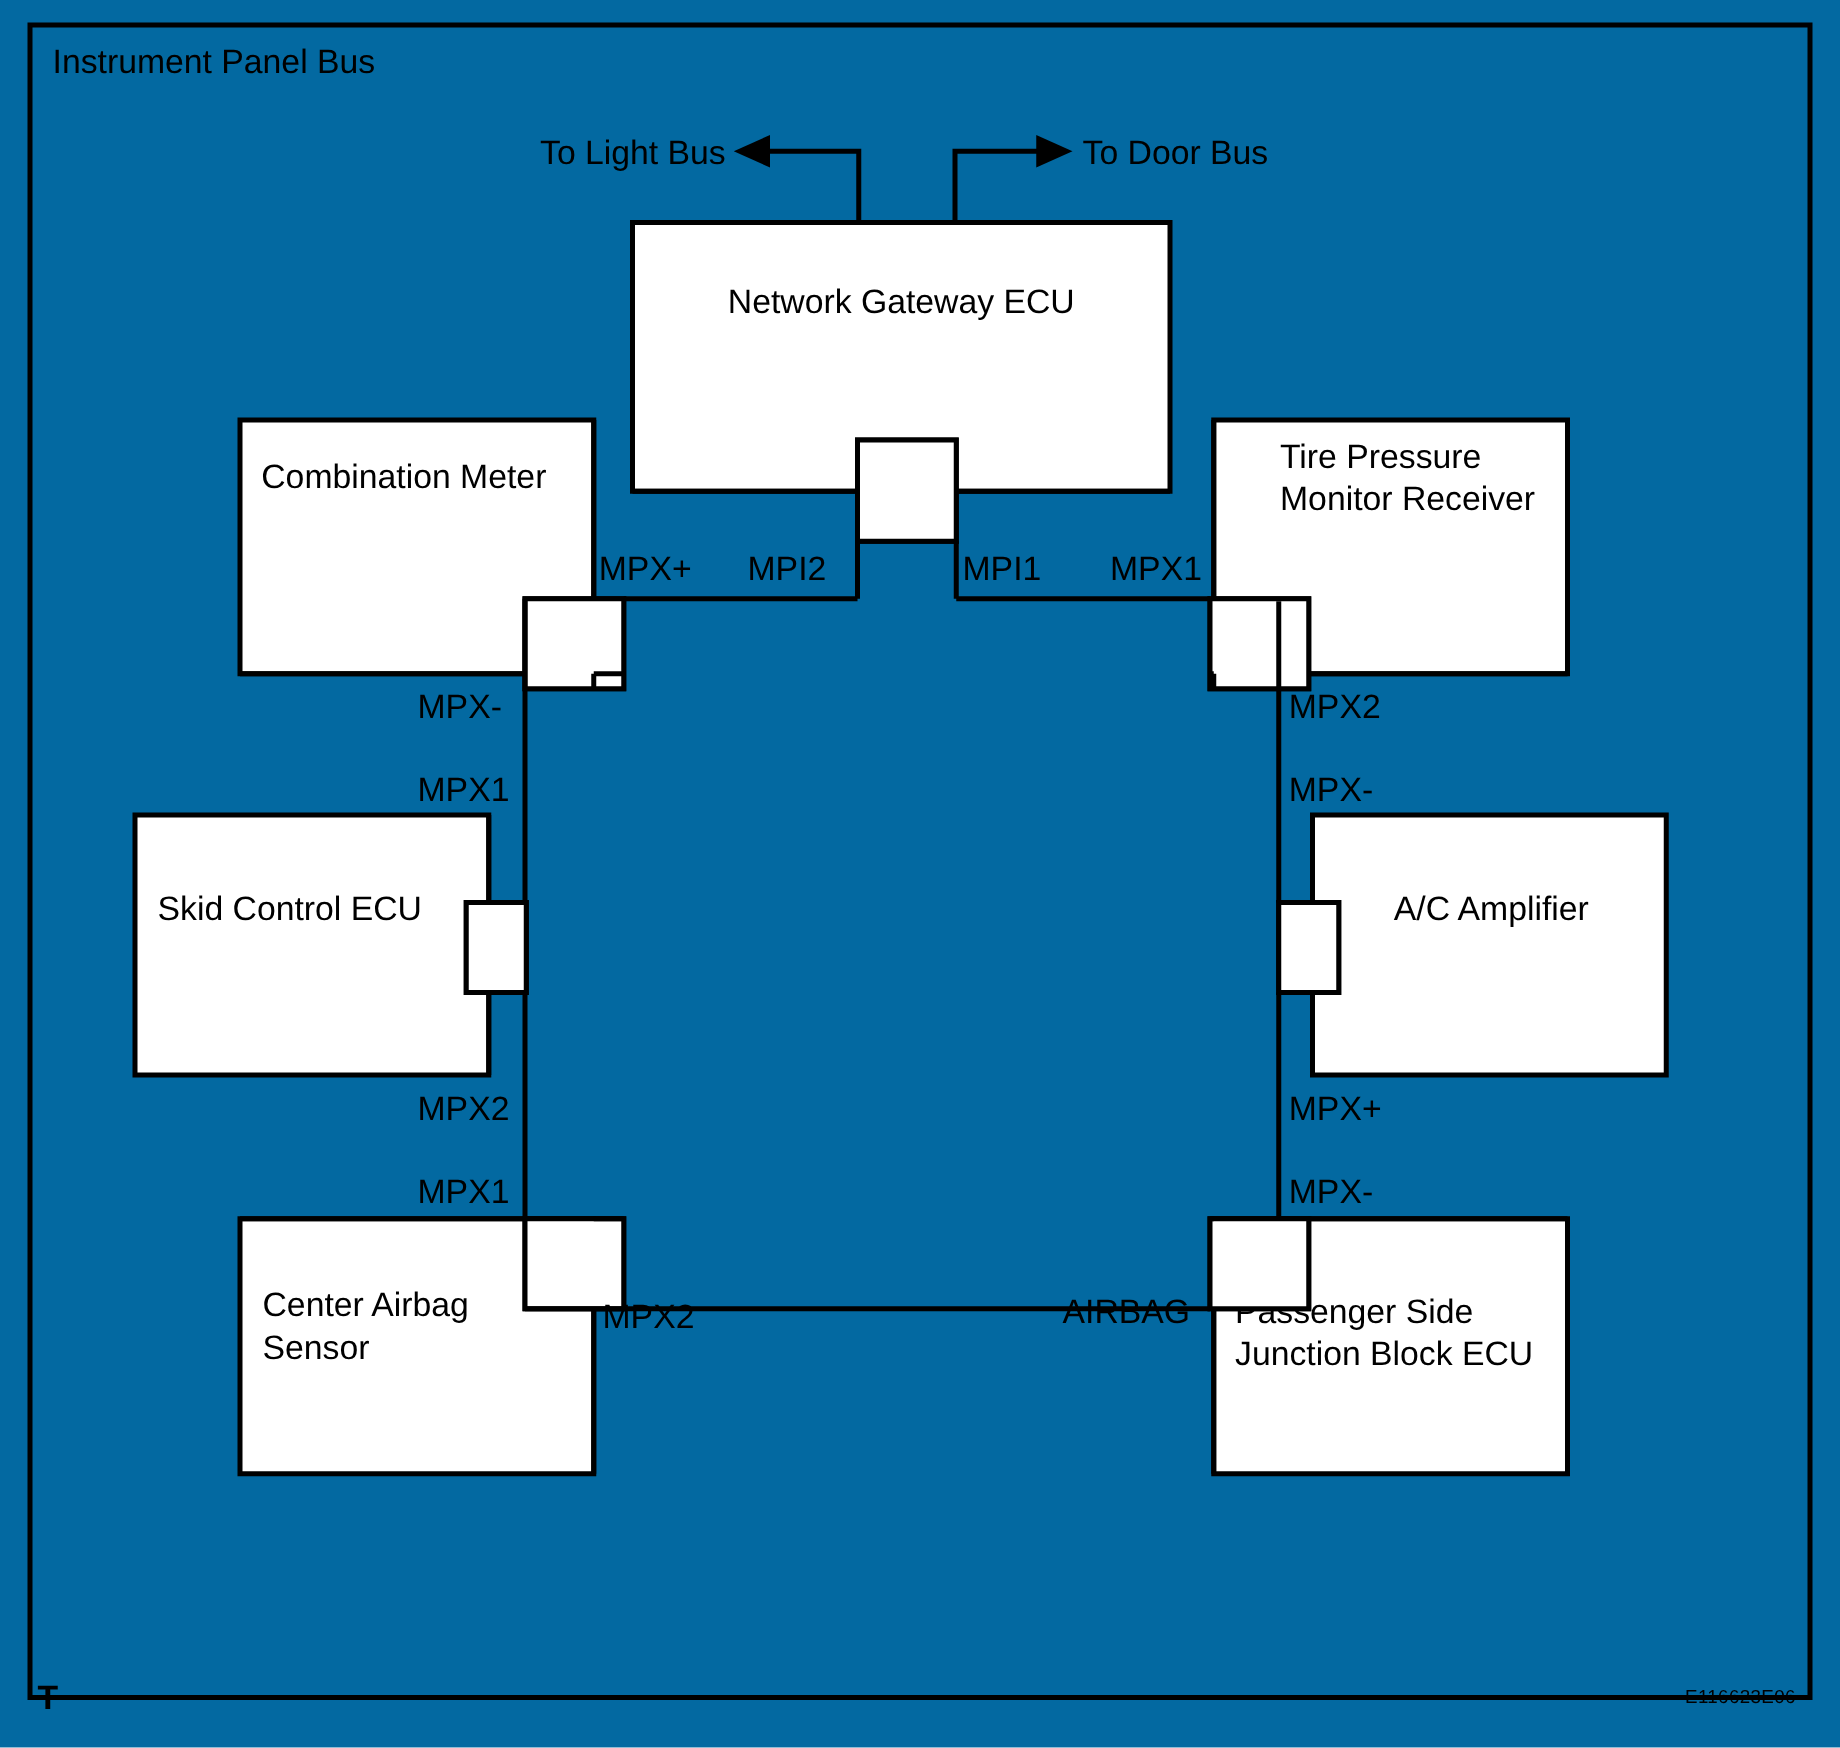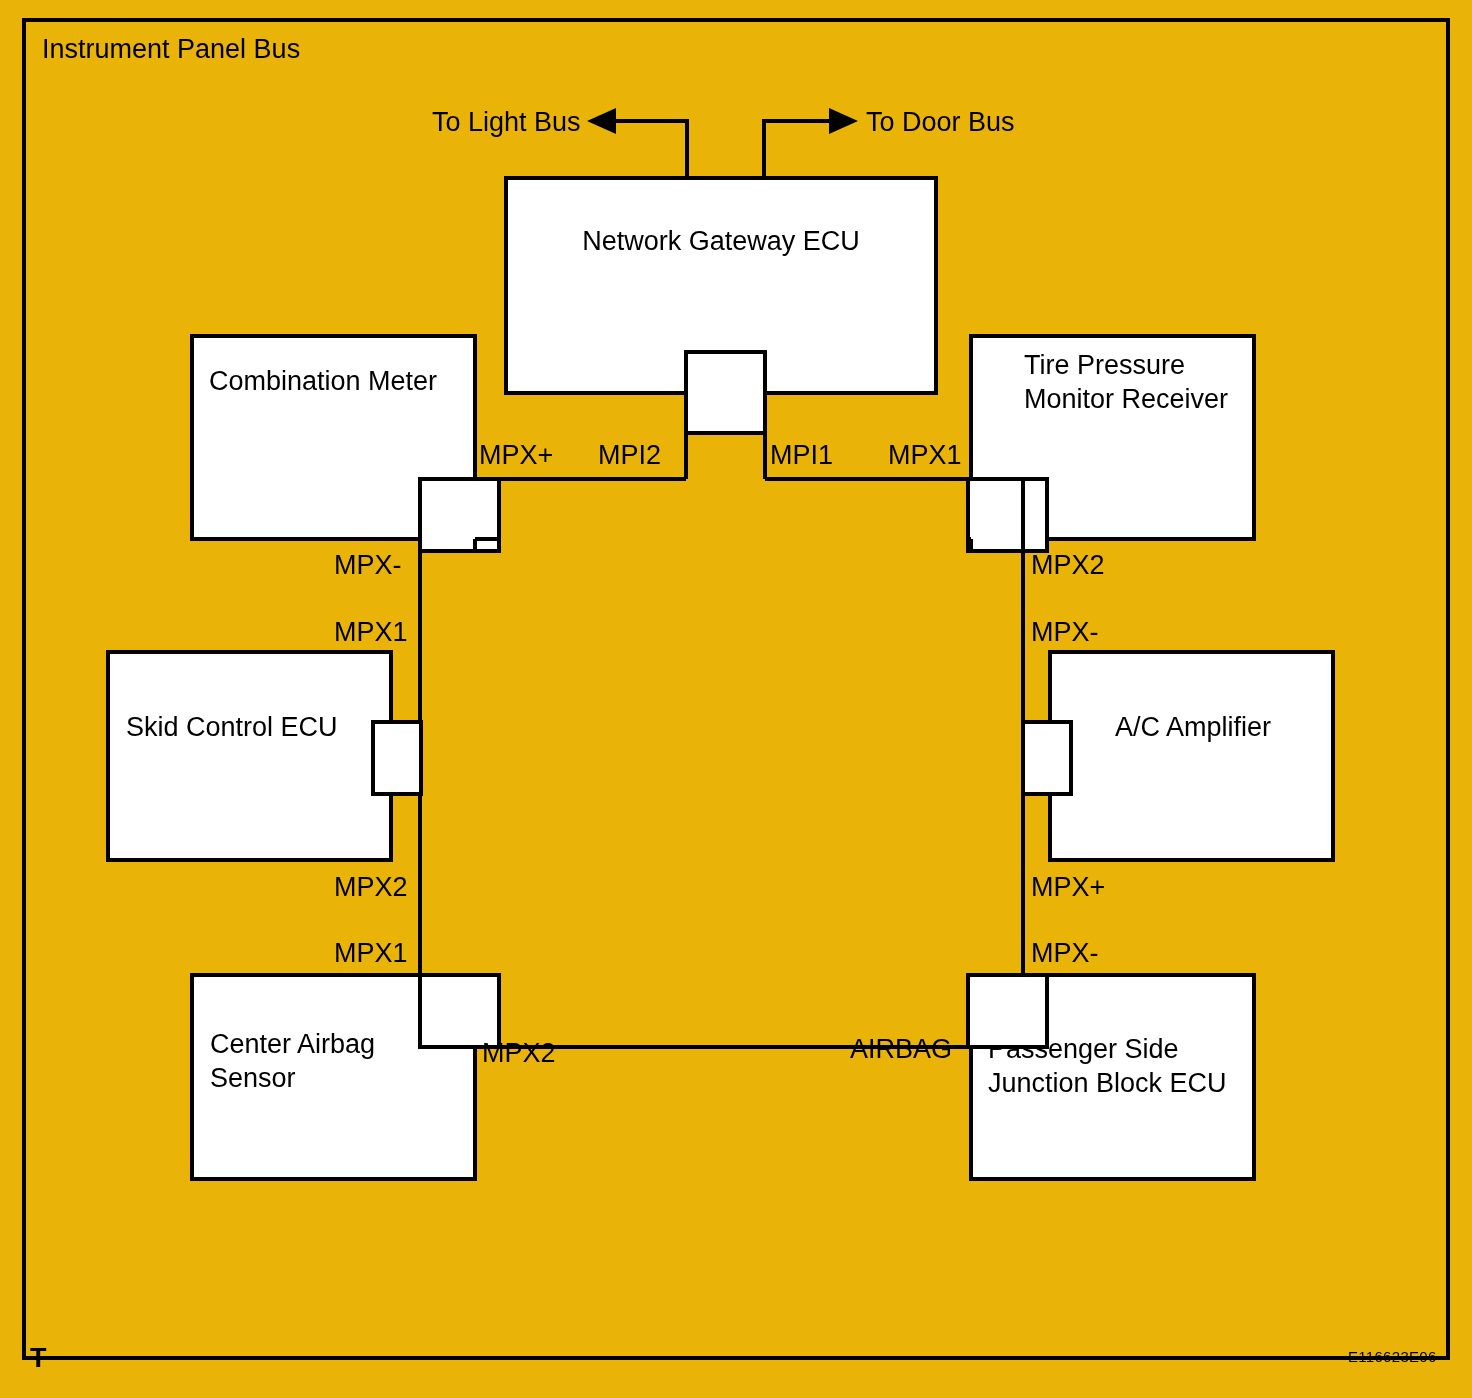--- a/index.html
+++ b/index.html
@@ -11,21 +11,21 @@
   body {
     width: 1472px;
     height: 1398px;
     font-family: "Liberation Sans", sans-serif;
     overflow: hidden;
   }
   #diagram-root {
     position: relative;
     width: 1472px;
     height: 1398px;
-    background: #eab308;
+    background: #0369a1;
   }
   svg#bus-diagram {
     display: block;
     width: 1472px;
     height: 1398px;
   }
   .frame-line {
     fill: none;
     stroke: #000000;
     stroke-width: 4;

